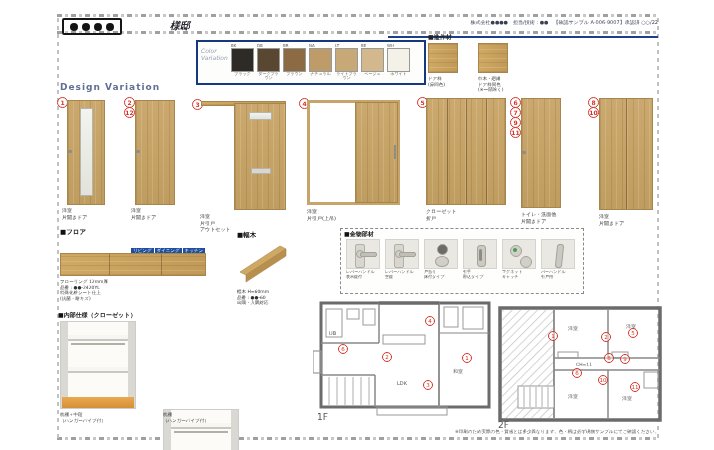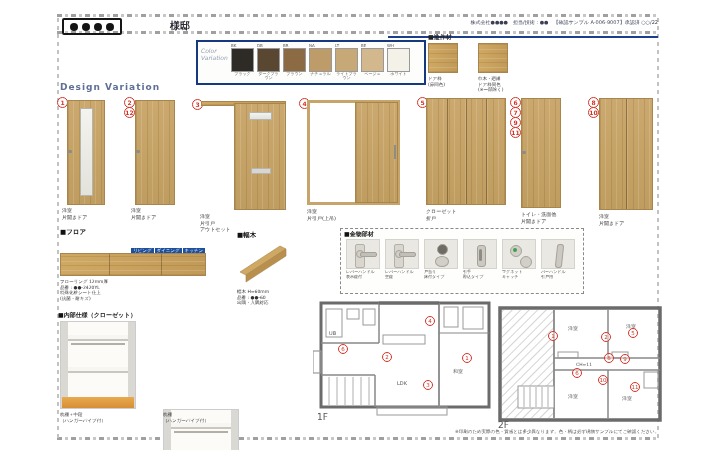--- a/index.html
+++ b/index.html
@@ -4,21 +4,21 @@
 <style>
   html,body{margin:0;padding:0;}
   body{width:714px;height:450px;background:#fff;font-family:"DejaVu Sans","Liberation Sans",sans-serif;color:#222;position:relative;overflow:hidden;}
   .abs{position:absolute;}
   
   .band{height:3px;background:repeating-linear-gradient(90deg,#8f8f8f 0 5px,transparent 5px 8px,#bdbdbd 8px 11px,transparent 11px 14px);opacity:.85;}
   .vband{width:2px;background:repeating-linear-gradient(0deg,#c2c2c2 0 4px,transparent 4px 8px);}
   
   .logo-box{border:2px solid #161616;border-radius:2px;display:flex;align-items:center;gap:4px;padding:0 6px;height:13px;}
   .dot{width:8px;height:8px;border-radius:50%;background:#141414;}
-  .client{font-size:10px;font-weight:bold;color:#2a2a33;}
+  .client{font-size:10px;font-weight:bold;color:#2a2a33;font-style:italic;}
   .company{font-size:5px;color:#3a3f55;text-align:right;width:230px;}
   .navyline{height:2px;background:#1b3f8b;}
   
   .cv-box{border:2px solid #16387f;display:flex;padding:2px 3px;background:#fdfdfb;}
   .cv-title{font-size:6px;font-style:italic;color:#96a0b6;width:30px;line-height:1.2;padding-top:3px;}
   .sw{width:23px;margin-right:3px;text-align:center;}
   .sw-chip{width:23px;height:24px;border:1px solid #999;box-sizing:border-box;}
   .sw-code{font-size:4px;color:#555;text-align:left;line-height:1;}
   .sw-name{font-size:4px;color:#555;line-height:1.1;}
   

